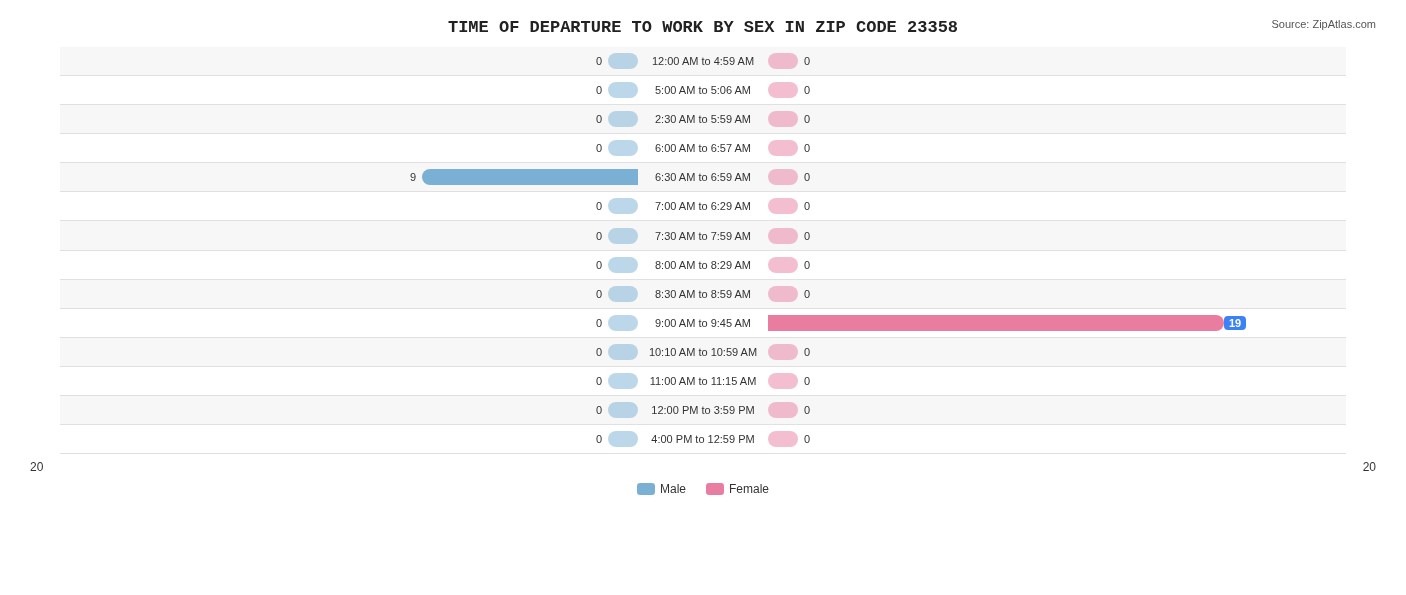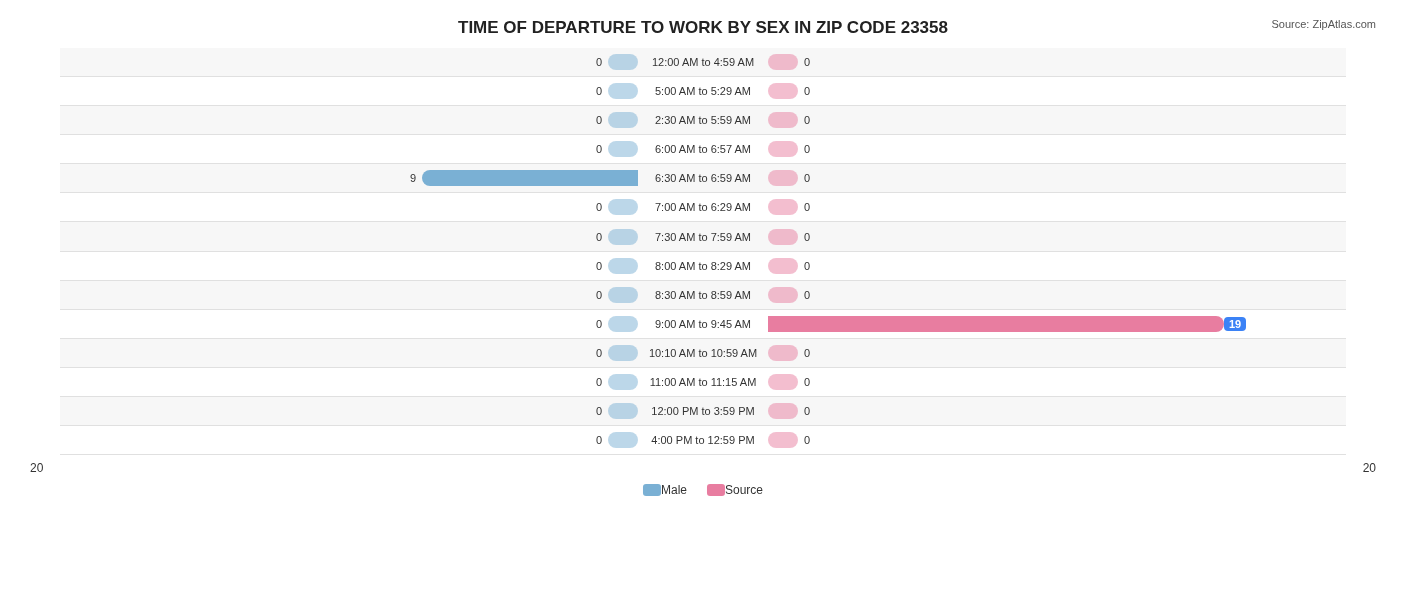--- a/index.html
+++ b/index.html
@@ -15,20 +15,21 @@
       height: 595px;
       padding: 18px 30px 50px 30px;
       position: relative;
     }
     .chart-title {
       font-size: 17px;
       font-weight: bold;
       color: #222;
       text-align: center;
       margin-bottom: 10px;
+      font-family: Liberation Mono, monospace;
     }
     .source-text {
       position: absolute;
       top: 18px;
       right: 30px;
       font-size: 11px;
       color: #555;
     }
     .chart-area {
       position: relative;
@@ -129,20 +130,21 @@
       transform: translateX(-50%);
       display: flex;
       align-items: center;
       gap: 20px;
       font-size: 12px;
       color: #333;
     }
     .legend-item {
       display: flex;
       align-items: center;
+      gap: 5px;
     }
     .legend-box {
       width: 18px;
       height: 12px;
       border-radius: 3px;
     }
     .legend-box-male { background: #7ab0d4; }
     .legend-box-female { background: #e87da0; }
 
     
@@ -180,21 +182,21 @@
           <span class="value-right">0</span>
         </div>
       </div>
     </div>
         <div class="row">
       <div class="row-center">
         <div class="bar-left-container">
           <span class="value-left">0</span>
           <div class="bar-male" style="width:30px;border-radius:8px;opacity:0.5;"></div>
         </div>
-        <div class="time-label">5:00 AM to 5:29 AM</div>
+        <div class="time-label">5:00 AM to 5:06 AM</div>
         <div class="bar-right-container">
           <div class="bar-female" style="width:30px;border-radius:8px;opacity:0.5;"></div>
           <span class="value-right">0</span>
         </div>
       </div>
     </div>
         <div class="row">
       <div class="row-center">
         <div class="bar-left-container">
           <span class="value-left">0</span>
@@ -352,17 +354,17 @@
     </div>
       </div>
 
     <div class="legend">
       <div class="legend-item">
         <div class="legend-box legend-box-male"></div>
         <span>Male</span>
       </div>
       <div class="legend-item">
         <div class="legend-box legend-box-female"></div>
-        <span>Source</span>
+        <span>Female</span>
       </div>
     </div>
   </div>
 </div>
 
 </body></html>

